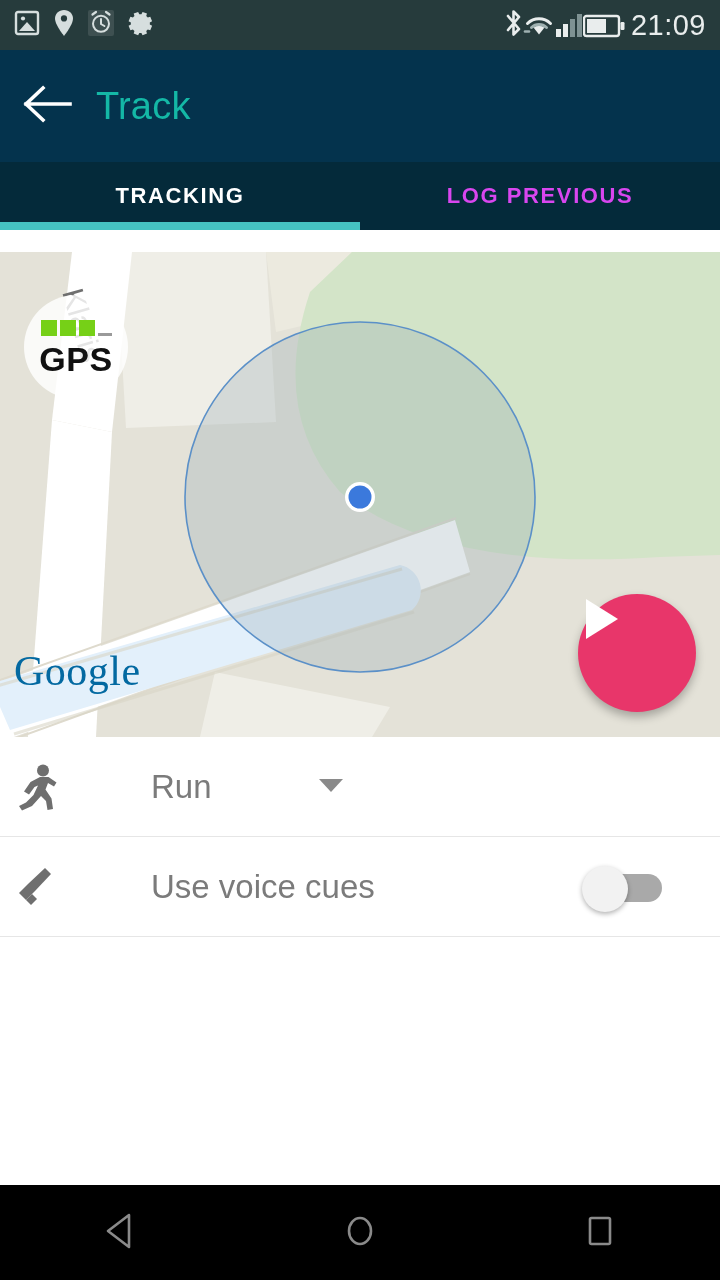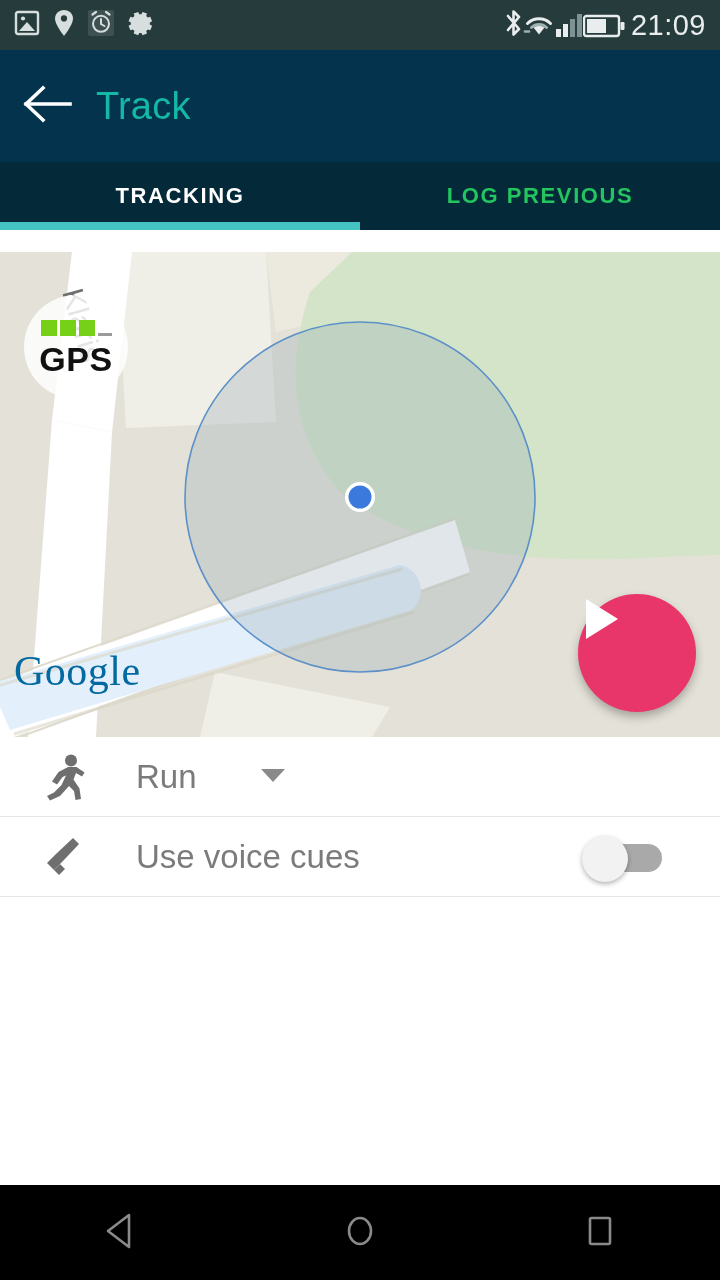--- a/index.html
+++ b/index.html
@@ -42,21 +42,21 @@
   
   .tabs{
     position:absolute; top:162px; left:0; width:720px; height:68px;
     background:#042a3a; display:flex;
   }
   .tab{
     flex:1; display:flex; align-items:center; justify-content:center;
     color:#ffffff; font-size:22px; font-weight:bold; letter-spacing:1.6px;
     cursor:pointer; position:relative;
   }
-  .tab.inactive{ color:#22c55e; }
+  .tab.inactive{ color:#d946ef; }
   .tab-indicator{
     position:absolute; left:0; bottom:0; width:360px; height:8px;
     background:#45c3c2;
   }
 
   
   .map{
     position:absolute; top:252px; left:0; width:720px; height:485px;
     background:#e4e2d8; overflow:hidden;
   }
@@ -87,23 +87,23 @@
     display:flex; align-items:center; justify-content:center;
     cursor:pointer;
   }
 
   
   .content{
     position:absolute; top:737px; left:0; width:720px; height:448px;
     background:#ffffff;
   }
   .row{
-    height:80px; display:flex; align-items:center;
+    height:100px; display:flex; align-items:center;
     border-bottom:1px solid #e6e6e6;
-    padding:0 42px; cursor:pointer; position:relative;
+    padding:0 14px; cursor:pointer; position:relative;gap:43px;
   }
   .row-icon{ width:66px; display:flex; align-items:center; justify-content:flex-start; }
   .row-label{
     font-size:33px; color:#7b7b7b; margin-left:28px;
     font-family:"Liberation Sans", sans-serif;
   }
   .dd-caret{ margin-left:62px; }
 
   .switch{
     position:absolute; right:58px; top:50%; transform:translateY(-50%);

